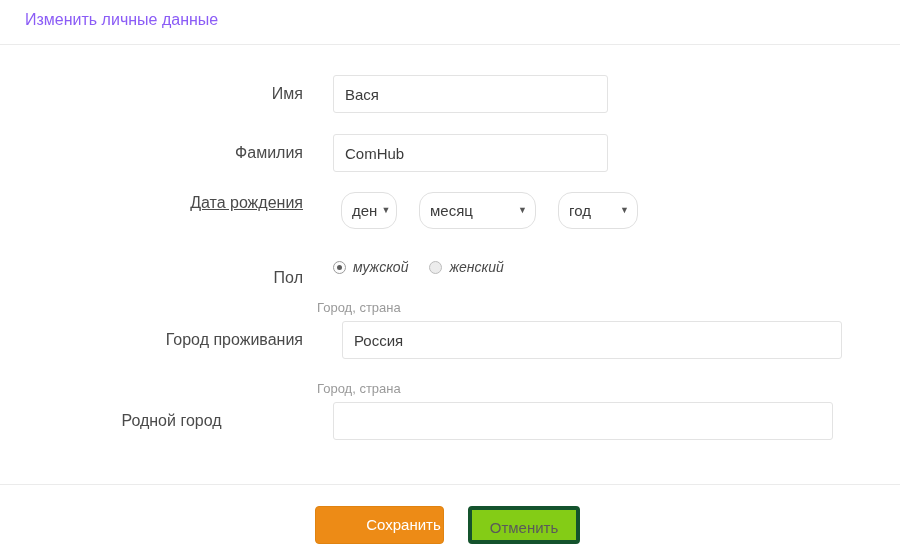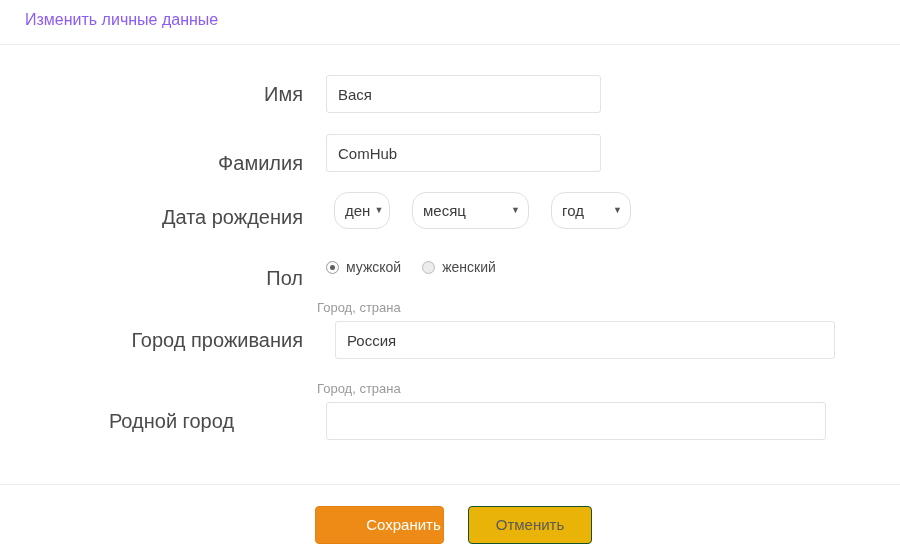--- a/index.html
+++ b/index.html
@@ -70,28 +70,28 @@
   .row {
     position: absolute;
     left: 0;
     width: 900px;
   }
   .row-label {
     position: absolute;
     left: 40px;
     width: 263px;
     text-align: right;
-    font-size: 20px;
+    font-size: 16px;
     line-height: 20px;
     color: #4a4a4a;
     white-space: nowrap;
   }
   .row-field {
     position: absolute;
-    left: 326px;
+    left: 333px;
   }
 
   
   .txt {
     box-sizing: border-box;
     height: 38px;
     padding: 0 11px;
     border: 1px solid #e3e3e3;
     border-radius: 3px;
     background: #ffffff;
@@ -177,20 +177,21 @@
     margin-top: -2.5px;
     border-radius: 50%;
     background: #5d5d5d;
   }
   .radio-text {
     margin-left: 7px;
     font-size: 14px;
     line-height: 16px;
     color: #4a4a4a;
     white-space: nowrap;
+    font-style: italic;
   }
 
   
   .hint {
     position: absolute;
     left: 317px;
     font-size: 13px;
     line-height: 16px;
     color: #9a9a9a;
     white-space: nowrap;
@@ -220,23 +221,23 @@
   .btn-save {
     left: 315px;
     width: 129px;
     background: #ed8b16;
     border: 1px solid #e08310;
     color: #ffffff;
     padding-left: 48px;
   }
   .btn-cancel {
     left: 468px;
-    width: 124px;
-    background: #eab308;
-    border: 1px solid #14532d;
+    width: 112px;
+    background: #84cc16;
+    border: 4px solid #14532d;
     color: #5a5a5a;
   }
 </style>
 </head>
 <body>
 
 <div class="page">
 
   <div class="header">
     <div class="header-title">Изменить личные данные</div>
@@ -246,28 +247,28 @@
   <div class="form">
 
     <div class="row" style="top:31px;">
       <div class="row-label" style="top:9px;">Имя</div>
       <div class="row-field">
         <input class="txt txt-narrow" type="text" value="Вася" style="">
       </div>
     </div>
 
     <div class="row" style="top:90px;">
-      <div class="row-label" style="top:19px;">Фамилия</div>
+      <div class="row-label" style="top:9px;">Фамилия</div>
       <div class="row-field">
         <input class="txt txt-narrow" type="text" value="ComHub" style="">
       </div>
     </div>
 
     <div class="row" style="top:148px;">
-      <div class="row-label" style="top:15px;">Дата рождения</div>
+      <div class="row-label" style="top:1px;text-decoration:underline;">Дата рождения</div>
       <div class="row-field">
         <div class="selects">
           <div class="sel sel-day">
             <span class="sel-label">ден</span>
             <span class="caret">▼</span>
           </div>
           <div class="sel sel-month">
             <span class="sel-label">месяц</span>
             <span class="caret">▼</span>
           </div>

